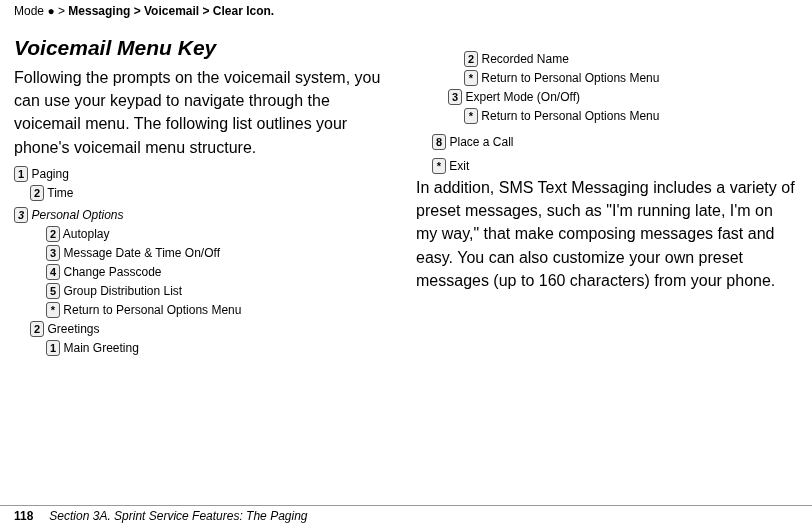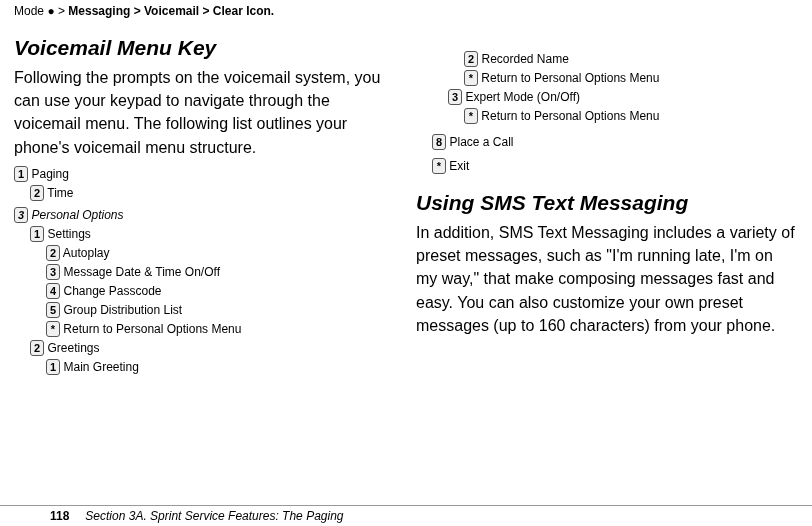--- a/index.html
+++ b/index.html
@@ -78,21 +78,20 @@
     .footer-bar {
       border-top: 1px solid #999;
       padding: 3px 14px;
       font-size: 12px;
       display: flex;
       align-items: center;
     }
     .footer-bar .page-num {
       font-weight: bold;
       margin-right: 16px;
-      margin-left: 36px;
     }
     .footer-bar .footer-text {
       font-style: italic;
     }
   </style>
 </head>
 <body>
 
 <div class="top-bar">
   <span class="press-line">
@@ -117,24 +116,20 @@
       <li class="indent1">
         <span class="key-badge">2</span>
         <span> Time</span>
       </li>
 
       <li class="indent0" style="margin-top:4px;font-style:italic;">
         <span class="key-badge">3</span>
         <span> Personal Options</span>
       </li>
 
-      <li class="indent1">
-        <span class="key-badge">1</span>
-        <span> Settings</span>
-      </li>
 
 
       <li class="indent2">
         <span class="key-badge">2</span>
         <span> Autoplay</span>
       </li>
 
       <li class="indent2">
         <span class="key-badge">3</span>
         <span> Message Date &amp; Time On/Off</span>
@@ -199,21 +194,20 @@
         <span> Place a Call</span>
       </li>
       <li style="height:4px;"></li>
 
       <li class="indent1">
         <span class="key-badge">*</span>
         <span> Exit</span>
       </li>
     </ul>
 
-    <div class="section-title" style="margin-top:16px;">Using SMS Text Messaging</div>
     <div class="body-text">In addition, SMS Text Messaging includes a variety of preset messages, such as "I'm running late, I'm on my way," that make composing messages fast and easy. You can also customize your own preset messages (up to 160 characters) from your phone.</div>
   </div>
 </div>
 
 <div class="footer-bar">
   <span class="page-num">118</span>
   <span class="footer-text">Section 3A. Sprint Service Features: The Paging</span>
 </div>
 
 </body></html>

